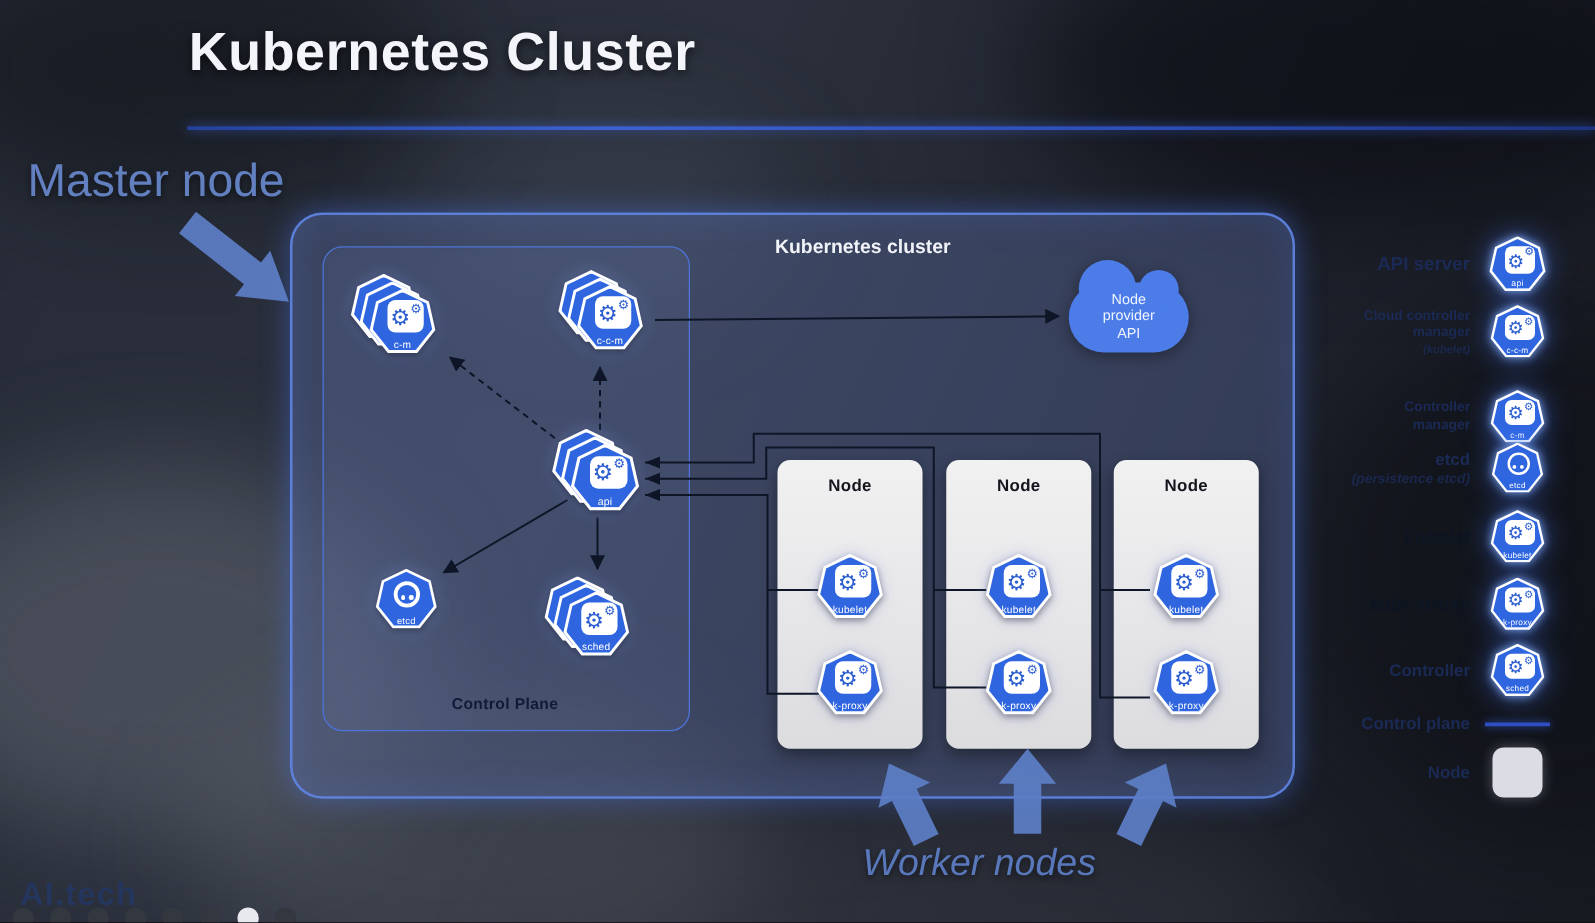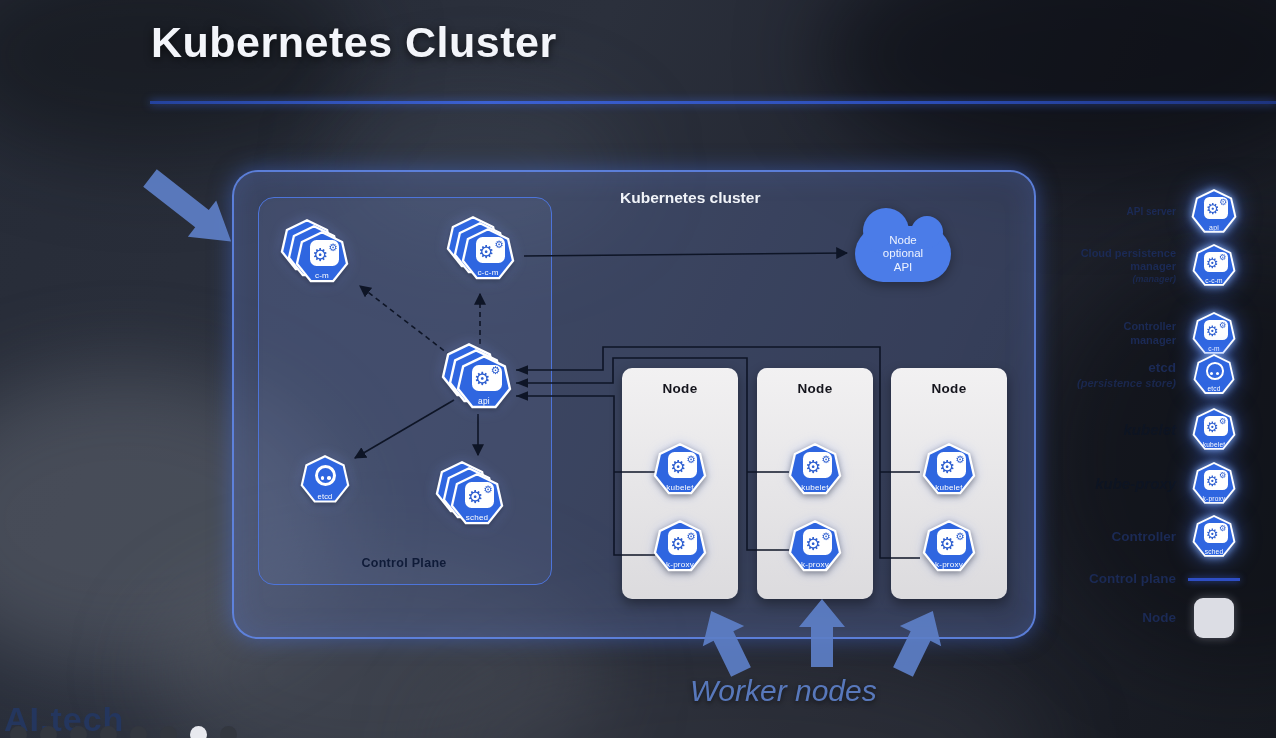--- a/index.html
+++ b/index.html
@@ -69,52 +69,53 @@
     background:inherit;border-radius:50%;}
   .cloud-text{position:absolute;left:855px;top:224px;width:96px;height:60px;z-index:2;
     display:flex;flex-direction:column;align-items:center;justify-content:center;
     font-size:11.5px;line-height:1.15;color:#eef3ff;}
 
   .legend{position:absolute;left:0;top:0;width:1276px;height:738px;pointer-events:none;}
   .legend-row{position:absolute;right:36px;transform:translateY(-50%);
     display:flex;align-items:center;}
   .legend-text{text-align:right;margin-right:12px;color:#1b2a55;font-weight:bold;line-height:1.25;}
   .legend-text span{display:block;}
-  .lt-lg{font-size:10px;}
+  .lt-lg{font-size:15px;}
   .lt-md{font-size:13.5px;}
   .lt-sm{font-size:11px;}
   .lt-emph{font-style:italic;color:#0d1422;font-size:15px;}
   .lt-paren{font-size:.82em;font-style:italic;opacity:.88;}
   .legend-iconslot{width:52px;height:52px;position:relative;display:flex;
     align-items:center;justify-content:center;}
   .swatch-line{width:58px;height:3px;background:#2e4ec4;box-shadow:0 0 7px rgba(60,100,220,.8);}
   .swatch-box{width:40px;height:40px;border-radius:9px;background:#dcdde4;
     box-shadow:0 0 10px rgba(230,235,255,.3);}
 
-  .watermark{position:absolute;left:4px;top:700px;font-size:34px;font-weight:bold;
+  .watermark{position:absolute;left:16px;top:700px;font-size:26px;font-weight:bold;
     color:#24365e;letter-spacing:1px;filter:blur(.4px);}
   .dot{position:absolute;top:726px;width:17px;height:17px;border-radius:50%;background:#33373f;}
   .dot.active{background:#e8e9ee;}
 </style>
 </head>
 <body>
 
 <div class="stage">
 
   <div class="blob b1"></div>
   <div class="blob b2"></div>
   <div class="blob b3"></div>
   <div class="blob b4"></div>
   <div class="blob b5"></div>
   <div class="blob b6"></div>
   <div class="blob b7"></div>
 
   <div class="page-title">Kubernetes Cluster</div>
   <div class="title-divider"></div>
 
+  <div class="big-label master-label">Master node</div>
 
   <div class="cluster-panel"></div>
   <div class="cluster-title">Kubernetes cluster</div>
 
   <div class="cp-panel"></div>
   <div class="cp-label">Control Plane</div>
 
   <div id="nodes-layer">
       <div class="node-box" style="left: 622px; top: 368px; width: 116px; height: 231px;">
         <div class="node-title">Node</div>
@@ -310,21 +311,21 @@
             </div>
             <div class="icon-label" style="font-size: 8.1px; bottom: 2.16px;">k-proxy</div>
           </div>
         </div>
       </div>
     </div>
 
   <div class="cloud"></div>
   <div class="cloud-text">
     <span>Node</span>
-    <span>optional</span>
+    <span>provider</span>
     <span>API</span>
   </div>
 
   <div class="legend" id="legend-layer">
       <div class="legend-row" style="top: 212px;">
         <div class="legend-text lt-lg">
           <span>API server</span>
         </div>
         <div class="legend-iconslot">
           <div class="k8s-icon glow" style="left: 3px; top: 3px; width: 46px; height: 46px;">
@@ -335,23 +336,23 @@
                   <span class="g g2" style="font-size: 8.74px;">⚙</span>
                 </div>
                 <div class="icon-label" style="font-size: 6.9px; bottom: 1.84px;">api</div>
               </div>
             </div>
           </div>
         </div>
       </div>
       <div class="legend-row" style="top: 266px;">
         <div class="legend-text lt-sm">
-          <span>Cloud persistence</span>
+          <span>Cloud controller</span>
           <span>manager</span>
-          <span class="lt-paren">(manager)</span>
+          <span class="lt-paren">(kubelet)</span>
         </div>
         <div class="legend-iconslot">
           <div class="k8s-icon glow" style="left: 4px; top: 4px; width: 44px; height: 44px;">
             <div class="hept" style="left: 0px; top: 0px; width: 44px; height: 44px;">
               <div class="hept-inner" style="inset: 2.112px;">
                 <div class="icon-card" style="left: 10.34px; top: 5.5px; width: 23.32px; height: 20.68px; border-radius: 5.28px;">
                   <span class="g g1" style="font-size: 14.52px;">⚙</span>
                   <span class="g g2" style="font-size: 8.36px;">⚙</span>
                 </div>
                 <div class="icon-label" style="font-size: 6.6px; bottom: 1.76px;">c-c-m</div>
@@ -375,21 +376,21 @@
                 </div>
                 <div class="icon-label" style="font-size: 6.6px; bottom: 1.76px;">c-m</div>
               </div>
             </div>
           </div>
         </div>
       </div>
       <div class="legend-row" style="top: 375px;">
         <div class="legend-text lt-md">
           <span>etcd</span>
-          <span class="lt-paren">(persistence store)</span>
+          <span class="lt-paren">(persistence etcd)</span>
         </div>
         <div class="legend-iconslot">
           <div class="k8s-icon glow" style="left: 5px; top: 5px; width: 42px; height: 42px;">
             <div class="hept" style="left: 0px; top: 0px; width: 42px; height: 42px;">
               <div class="hept-inner" style="inset: 2.016px;">
                 <div class="etcd-ring" style="width: 17.64px; height: 17.64px; top: 6.3px; left: 10.92px; border-width: 2.73px;"></div>
                 <div class="icon-label" style="font-size: 6.5px; bottom: 1.68px;">etcd</div>
               </div>
             </div>
           </div>

